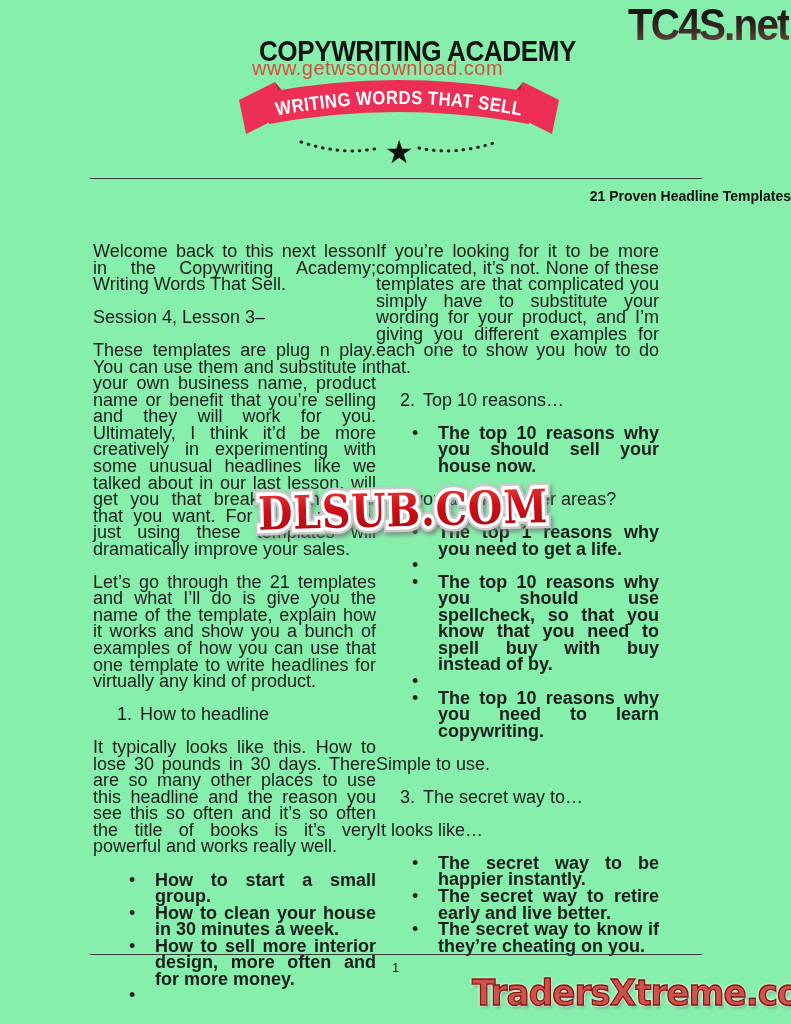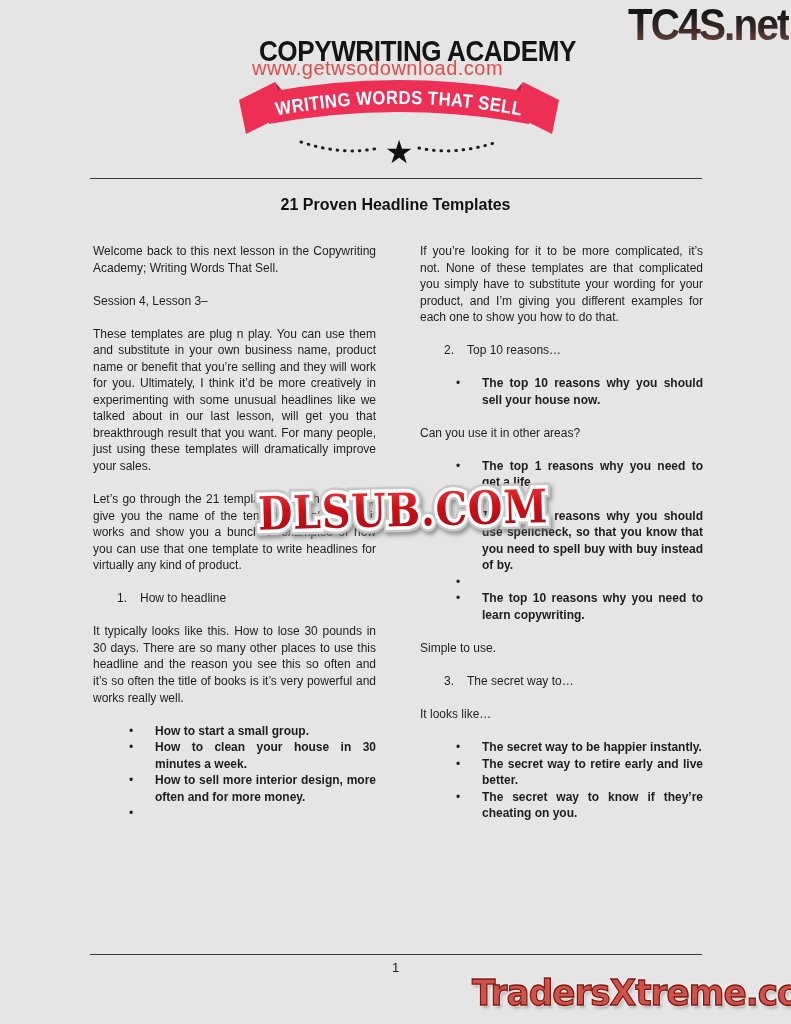--- a/index.html
+++ b/index.html
@@ -1,16 +1,16 @@
 <!DOCTYPE html>
 <html style="--ribbon_pink: #ED2E55; --ribbon_dark: #C21F45; --dlsub_red: #C31218; --traders_red: #CD544D; --watermark_red: #E23730; --text_black: #1D1D1D;"><head>
 <meta charset="utf-8">
 <style>
   html,body{margin:0;padding:0;background:#fff;}
-  .page{position:relative;width:791px;height:1024px;background:#e5e5e5;overflow:hidden;
+  .page{position:relative;width:791px;height:1024px;background:#86efac;overflow:hidden;
         font-family:"Liberation Sans",sans-serif;color:#1d1d1d;}
 
   
   .tc4s{position:absolute;top:0px;right:2px;font-size:44px;font-weight:bold;
         letter-spacing:-2px;transform:scaleX(.92);transform-origin:100% 0;
         background:linear-gradient(180deg,#161616 25%,#3a2a27 60%,#7d4f47 95%);
         -webkit-background-clip:text;background-clip:text;color:transparent;}
 
   
   .logo-title{position:absolute;left:238px;top:34px;width:322px;text-align:center;
@@ -19,26 +19,26 @@
   .ribbon-svg{position:absolute;left:238px;top:76px;}
 
   
   .wm-top{position:absolute;left:252px;top:57px;font-size:20px;
         color:rgba(226,55,48,.88);letter-spacing:.5px;white-space:nowrap;}
 
   .rule{position:absolute;left:90px;width:612px;height:0;border-top:1px solid #3a3a3a;}
   .rule-top{top:178px;}
   .rule-bottom{top:954px;}
 
-  .doc-title{position:absolute;top:196px;left:0;width:100%;text-align:center;
-        font-size:16px;font-weight:bold;color:#111;}
-
-  
-  .columns{position:absolute;top:243px;left:93px;width:610px;display:flex;gap:44px;
-        font-size:12px;line-height:16.55px;text-align:justify;}
+  .doc-title{position:absolute;top:188px;left:0;width:100%;text-align:right;
+        font-size:14px;font-weight:bold;color:#111;}
+
+  
+  .columns{position:absolute;top:243px;left:93px;width:610px;display:flex;
+        font-size:18px;line-height:16.55px;text-align:justify;}
   .col{width:283px;}
   .para{margin:0 0 16.5px 0;}
   .bold{font-weight:normal;}
   .numitem{margin:0 0 16.5px 0;padding-left:24px;display:flex;}
   .numitem .num{width:23px;flex:none;}
   .blist{margin:0 0 16.5px 0;}
   .bitem{display:flex;}
   .bitem .bm{flex:none;margin-left:36px;width:26px;}
   .bitem .bt{flex:1;font-weight:bold;}
 

